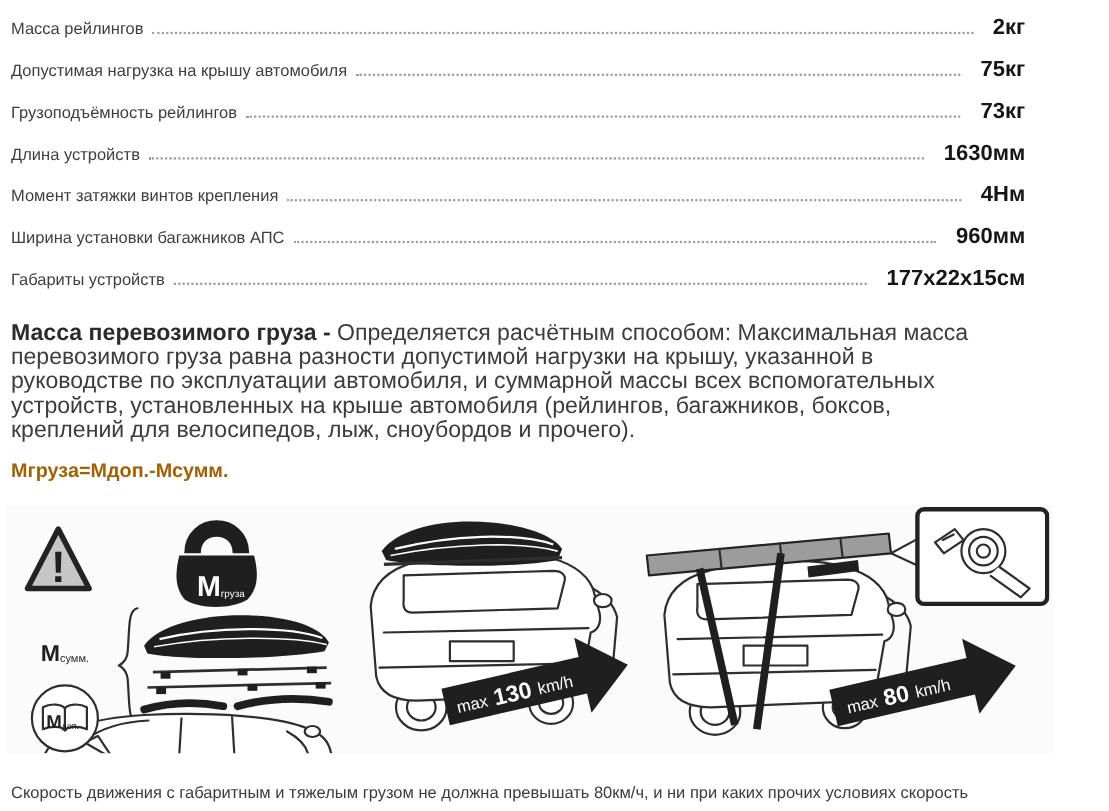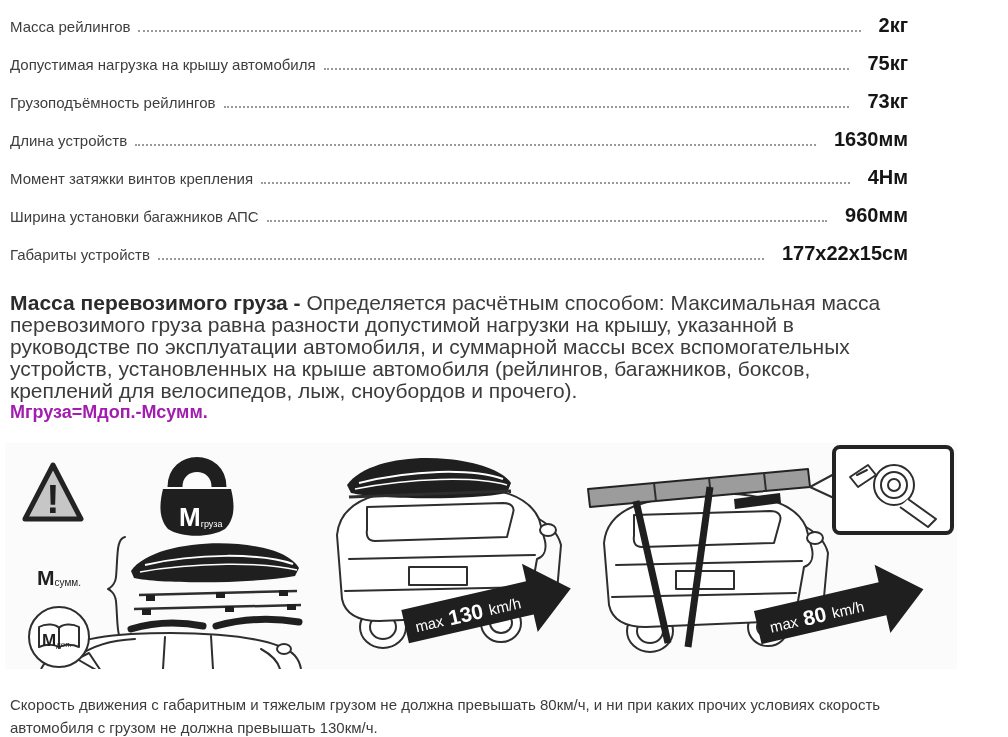--- a/index.html
+++ b/index.html
@@ -2,32 +2,32 @@
 <html><head>
 <meta charset="utf-8">
 <style>
   * { box-sizing: border-box; margin: 0; padding: 0; }
   html, body { width: 1008px; height: 737px; background: #ffffff; overflow: hidden; }
   body { font-family: "Liberation Sans", sans-serif; color: #3c3c3c; }
 
   .page { width: 1008px; height: 737px; background: #fff; }
 
   
-  .specs { padding: 14px 100px 0 10px; }
+  .specs { padding: 14px 76px 0 10px; }
   .spec-row { display: flex; align-items: baseline; height: 38px; }
   .spec-label { font-size: 15px; color: #3e3e3e; white-space: nowrap; }
   .spec-dots { flex: 1 1 auto; border-bottom: 2px dotted #9a9a9a; margin: 0 18px 4px 8px; height: 11px; }
   .spec-value { font-size: 20px; font-weight: bold; color: #151515; white-space: nowrap; }
 
   
   .note { margin: 12px 0 0 10px; max-width: 908px; font-size: 21px; line-height: 22px; color: #3c3c3c; }
   .note b { color: #2b2b2b; }
 
   
-  .formula { margin: 0 0 0 10px; font-size: 18px; font-weight: bold; color: #a21caf; }
+  .formula { margin: 16px 0 0 10px; font-size: 18px; font-weight: bold; color: #a16207; }
 
   
   .figures { margin: 20px 0 0 5px; width: 952px; height: 226px; background: #fbfbfb;
              display: flex; align-items: flex-start; padding-left: 8px; gap: 8px; overflow: hidden; }
   .figures svg { display: block; flex: 0 0 auto; }
 
   
   .speed-note { margin: 24px 0 0 10px; max-width: 880px; font-size: 15px; line-height: 23px; color: #3c3c3c; }
 
   

